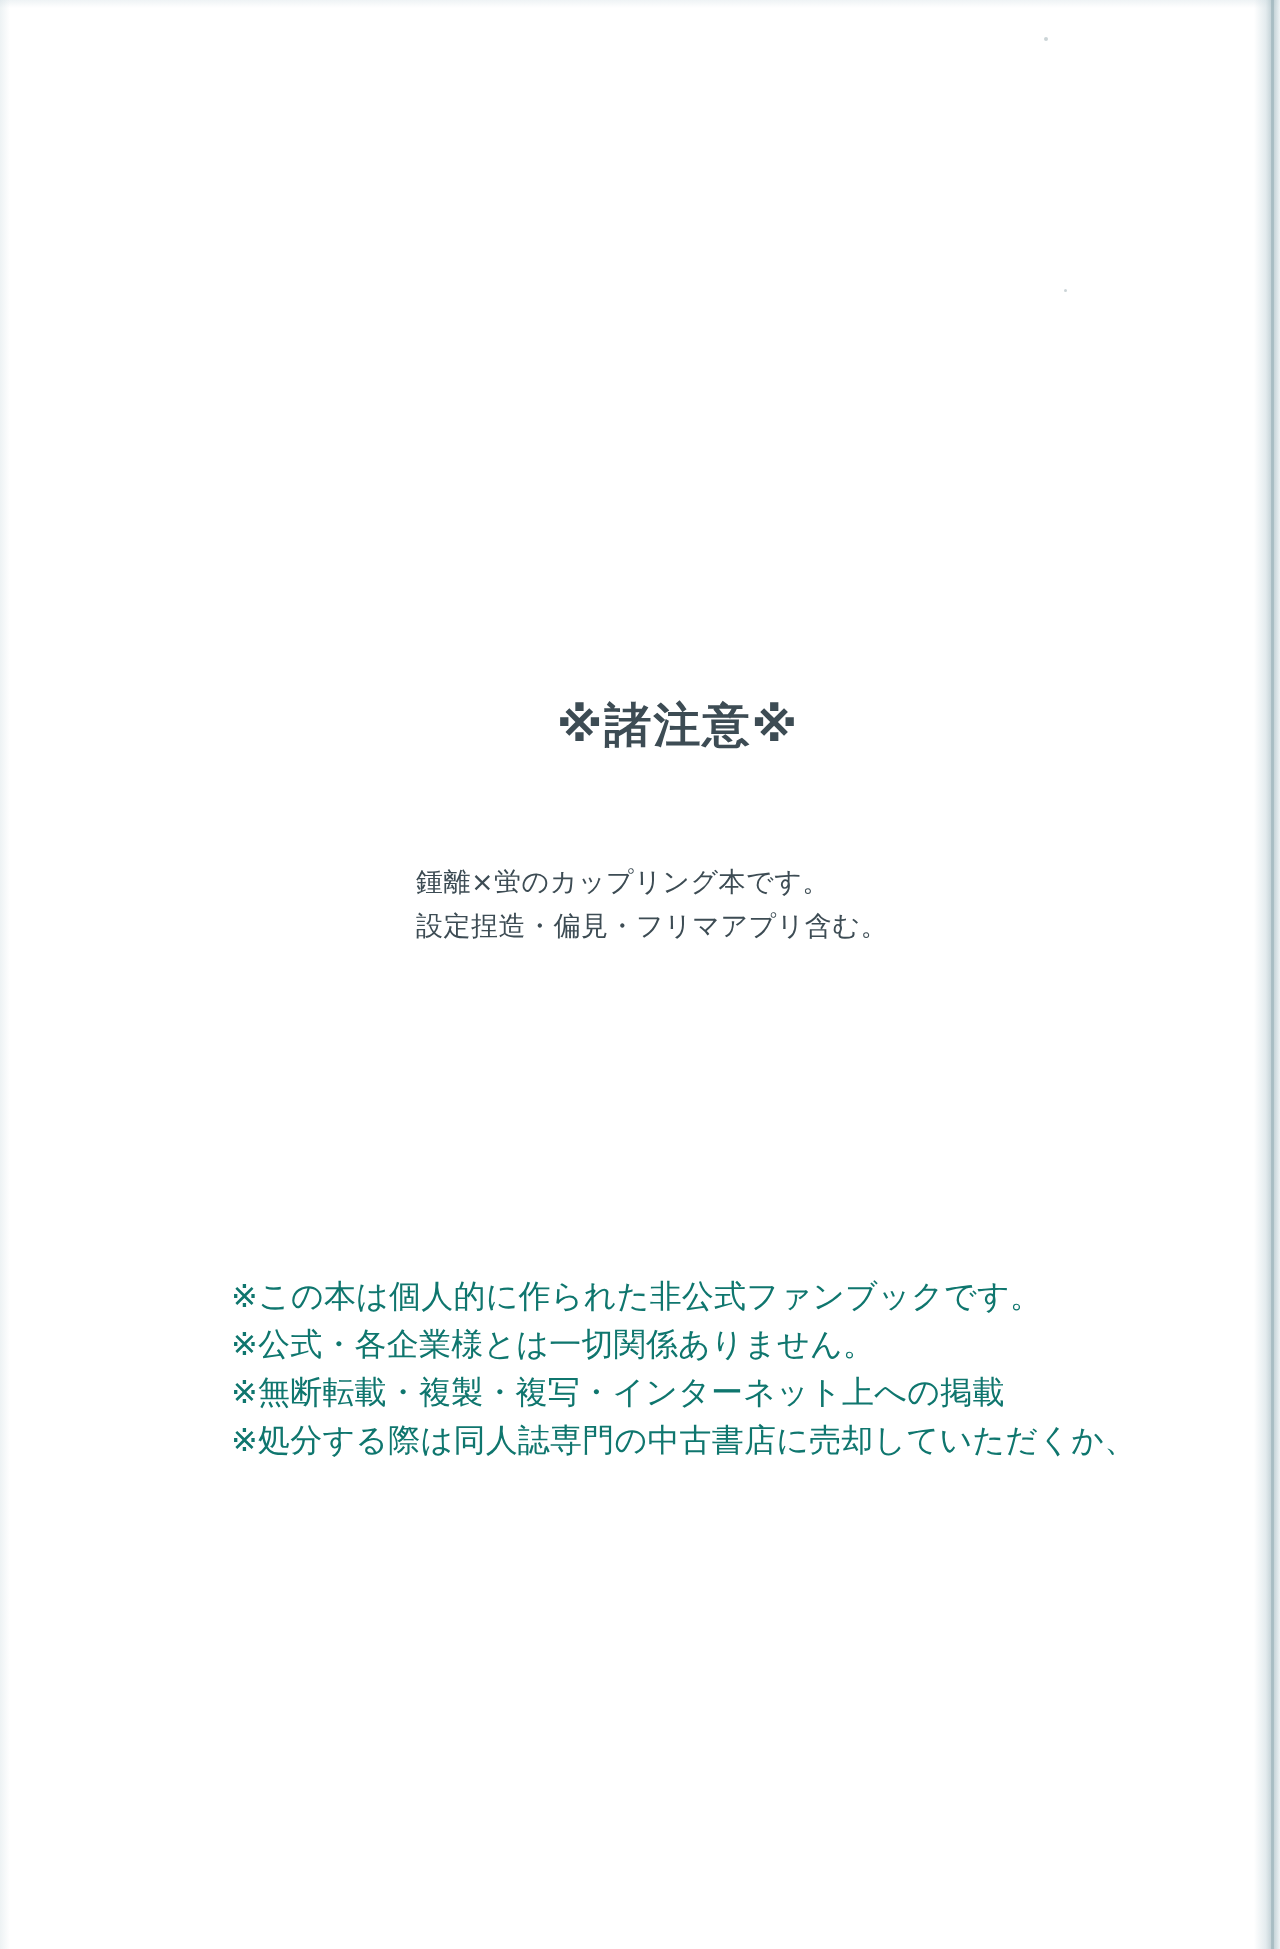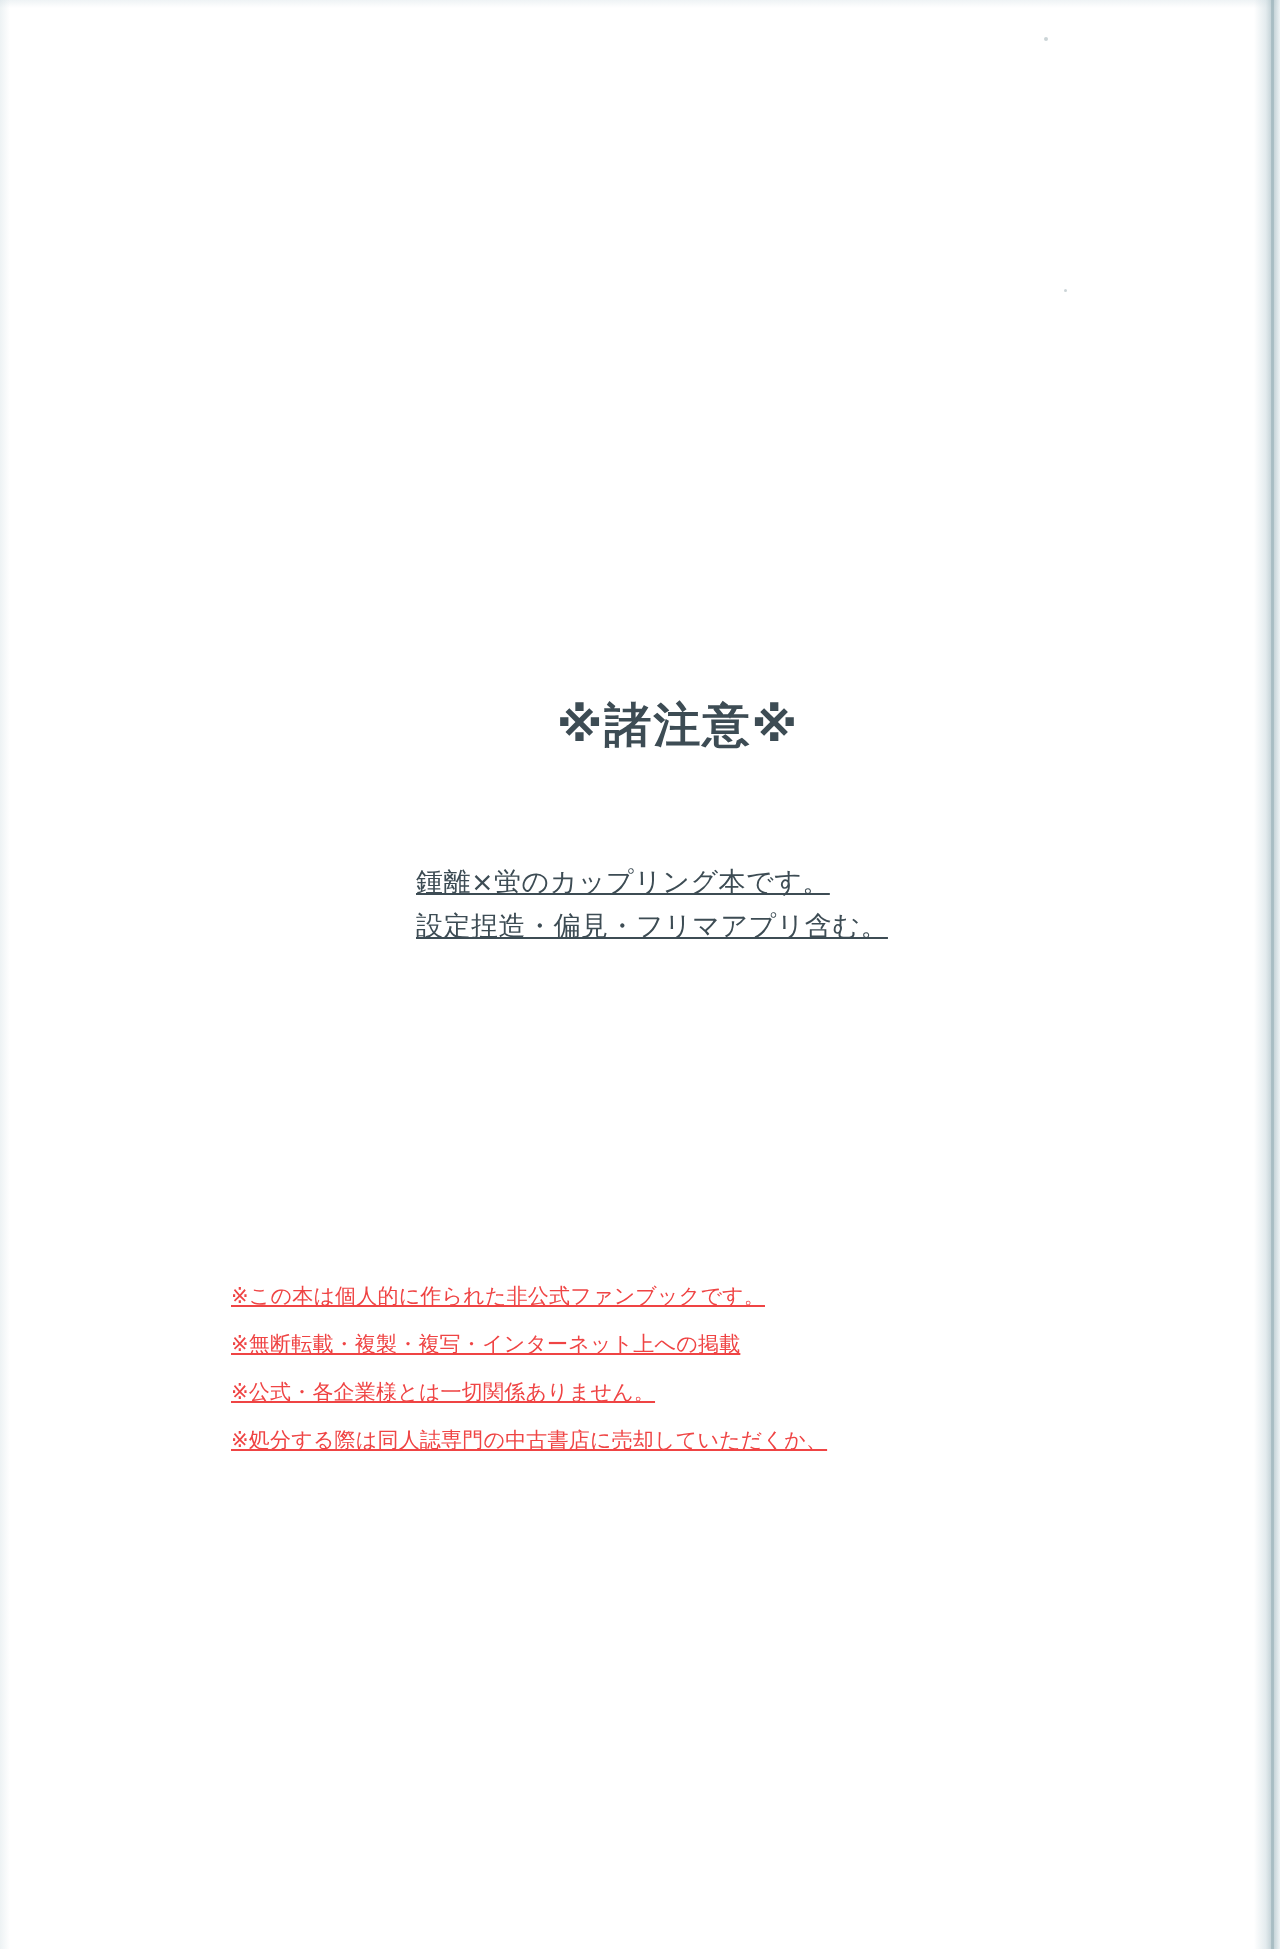--- a/index.html
+++ b/index.html
@@ -79,29 +79,28 @@
     line-height: 44px;
     color: #3d4c54;
     letter-spacing: 0.5px;
     white-space: nowrap;
   }
 
   .notices {
     position: absolute;
     top: 1272px;
     left: 231px;
-    font-size: 21px;
+    font-size: 32px;
     line-height: 48px;
-    color: #ef4444;
+    color: #0f766e;
     letter-spacing: 0.2px;
     white-space: nowrap;
   }
   .line {
     display: block;
-    text-decoration: underline;
   }
 </style>
 </head>
 <body>
 
 <div class="page">
 
   <div class="edge-top"></div>
   <div class="edge-left"></div>
   <div class="edge-right"></div>
@@ -112,18 +111,18 @@
 
   <h1 class="heading">※諸注意※</h1>
 
   <div class="intro">
     <span class="line">鍾離×蛍のカップリング本です。</span>
     <span class="line">設定捏造・偏見・フリマアプリ含む。</span>
   </div>
 
   <div class="notices">
     <span class="line">※この本は個人的に作られた非公式ファンブックです。</span>
+    <span class="line">※公式・各企業様とは一切関係ありません。</span>
     <span class="line">※無断転載・複製・複写・インターネット上への掲載</span>
-    <span class="line">※公式・各企業様とは一切関係ありません。</span>
     <span class="line">※処分する際は同人誌専門の中古書店に売却していただくか、</span>
   </div>
 
 </div>
 
 </body></html>

